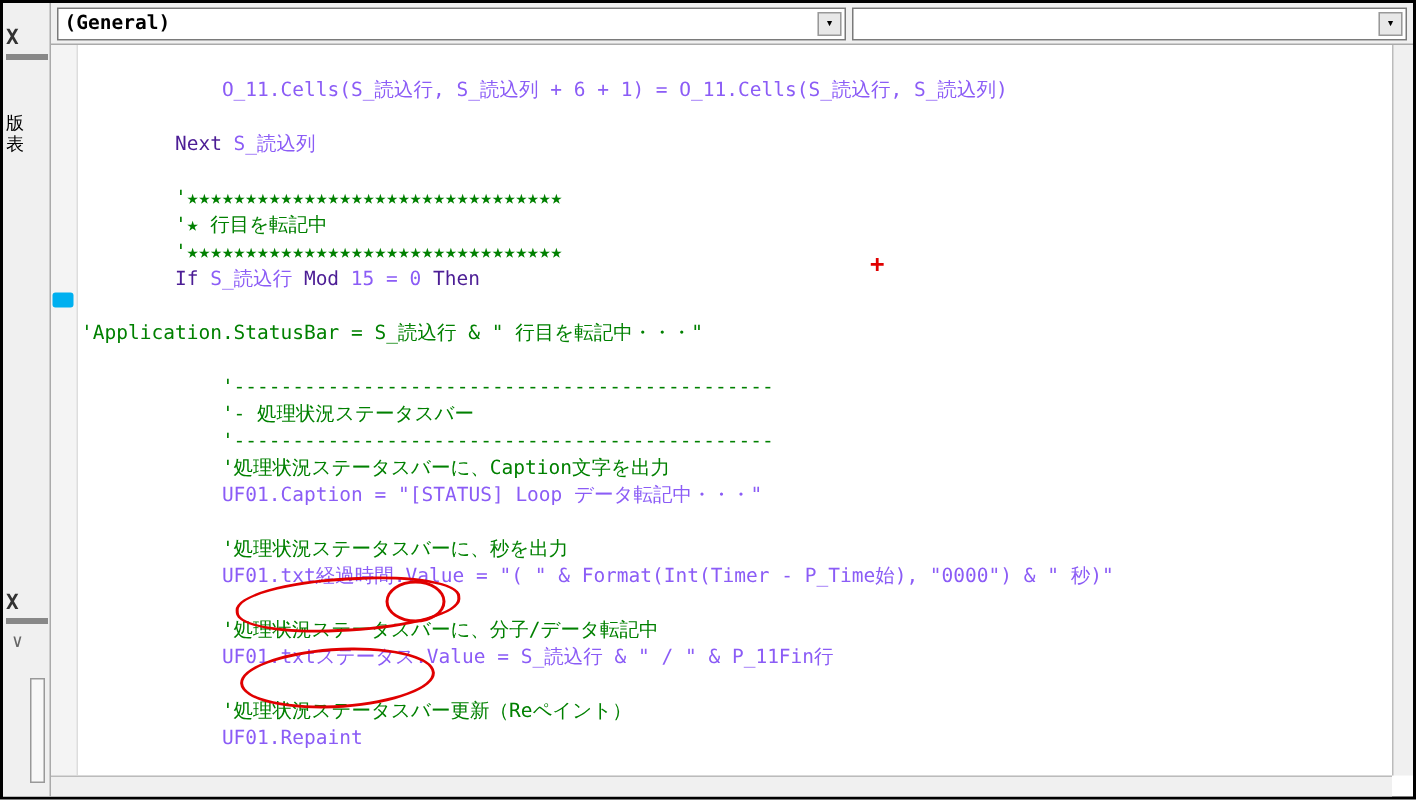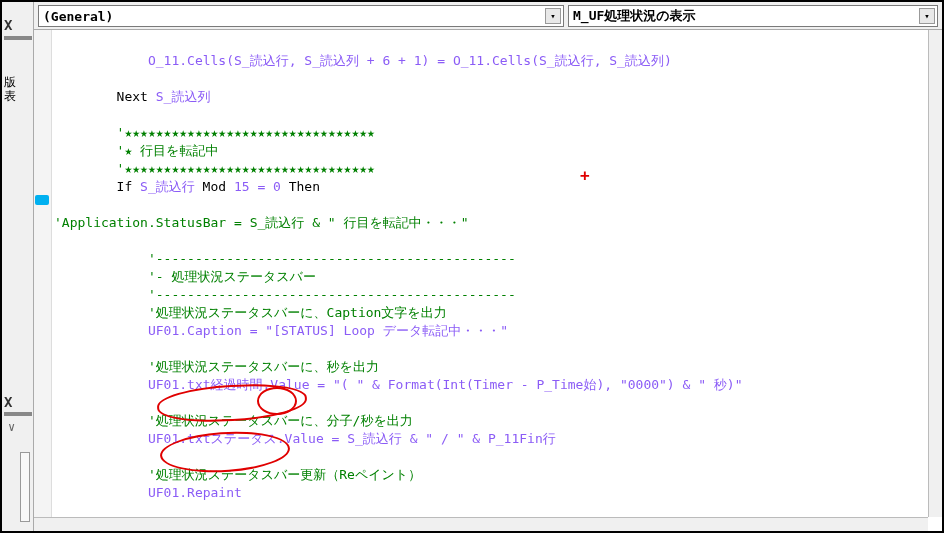--- a/index.html
+++ b/index.html
@@ -68,21 +68,21 @@
 }
 .top-bar {
   position: absolute;
   left: 32px;
   top: 0;
   right: 0;
   height: 28px;
   background: #f0f0f0;
   border-bottom: 1px solid #aaa;
   display: flex;
-  align-items: flex-end;
+  align-items: center;
   padding: 2px 4px;
   gap: 4px;
 }
 .dropdown {
   height: 22px;
   border: 1px solid #7a7a7a;
   background: #fff;
   display: flex;
   align-items: center;
   padding: 0 4px;
@@ -132,21 +132,21 @@
 }
 .code-content {
   position: absolute;
   left: 20px;
   top: 4px;
   right: 0;
   font-size: 13px;
   line-height: 18px;
   white-space: pre;
 }
-.kw { color: #000000; }
+.kw { color: #4c1d95; }
 .cm { color: #008000; }
 .tx { color: #8b5cf6; }
 .right-scroll {
   position: absolute;
   right: 0;
   top: 28px;
   width: 14px;
   bottom: 14px;
   background: #f0f0f0;
   border-left: 1px solid #bbb;
@@ -191,21 +191,20 @@
   <div class="chevron">∨</div>
   <div class="mini-scroll"></div>
 </div>
 
 <div class="top-bar">
   <div class="dropdown object">
     <span>(General)</span>
     <span class="dropdown-arrow">▾</span>
   </div>
   <div class="dropdown proc">
-    <span>M_UF処理状況の表示</span>
     <span class="dropdown-arrow">▾</span>
   </div>
 </div>
 
 <div class="code-area">
   <div class="margin-strip">
     <div class="margin-marker"></div>
   </div>
   <div class="code-content">
 <span class="tx">            O_11.Cells(S_読込行, S_読込列 + 6 + 1) = O_11.Cells(S_読込行, S_読込列)</span>
@@ -221,21 +220,21 @@
 <span class="tx"></span>
 <span class="cm">            '----------------------------------------------</span>
 <span class="cm">            '- 処理状況ステータスバー</span>
 <span class="cm">            '----------------------------------------------</span>
 <span class="cm">            '処理状況ステータスバーに、Caption文字を出力</span>
 <span class="tx">            UF01.Caption = "[STATUS] Loop データ転記中・・・"</span>
 <span class="tx"></span>
 <span class="cm">            '処理状況ステータスバーに、秒を出力</span>
 <span class="tx">            UF01.txt経過時間.Value = "( " &amp; Format(Int(Timer - P_Time始), "0000") &amp; " 秒)"</span>
 <span class="tx"></span>
-<span class="cm">            '処理状況ステータスバーに、分子/秒を出力</span>
+<span class="cm">            '処理状況ステータスバーに、分子/データ転記中</span>
 <span class="tx">            UF01.txtステータス.Value = S_読込行 &amp; " / " &amp; P_11Fin行</span>
 <span class="tx"></span>
 <span class="cm">            '処理状況ステータスバー更新（Reペイント）</span>
 <span class="tx">            UF01.Repaint</span>
 <span class="tx"></span>
 
 
 <span class="tx"></span>
 
 

